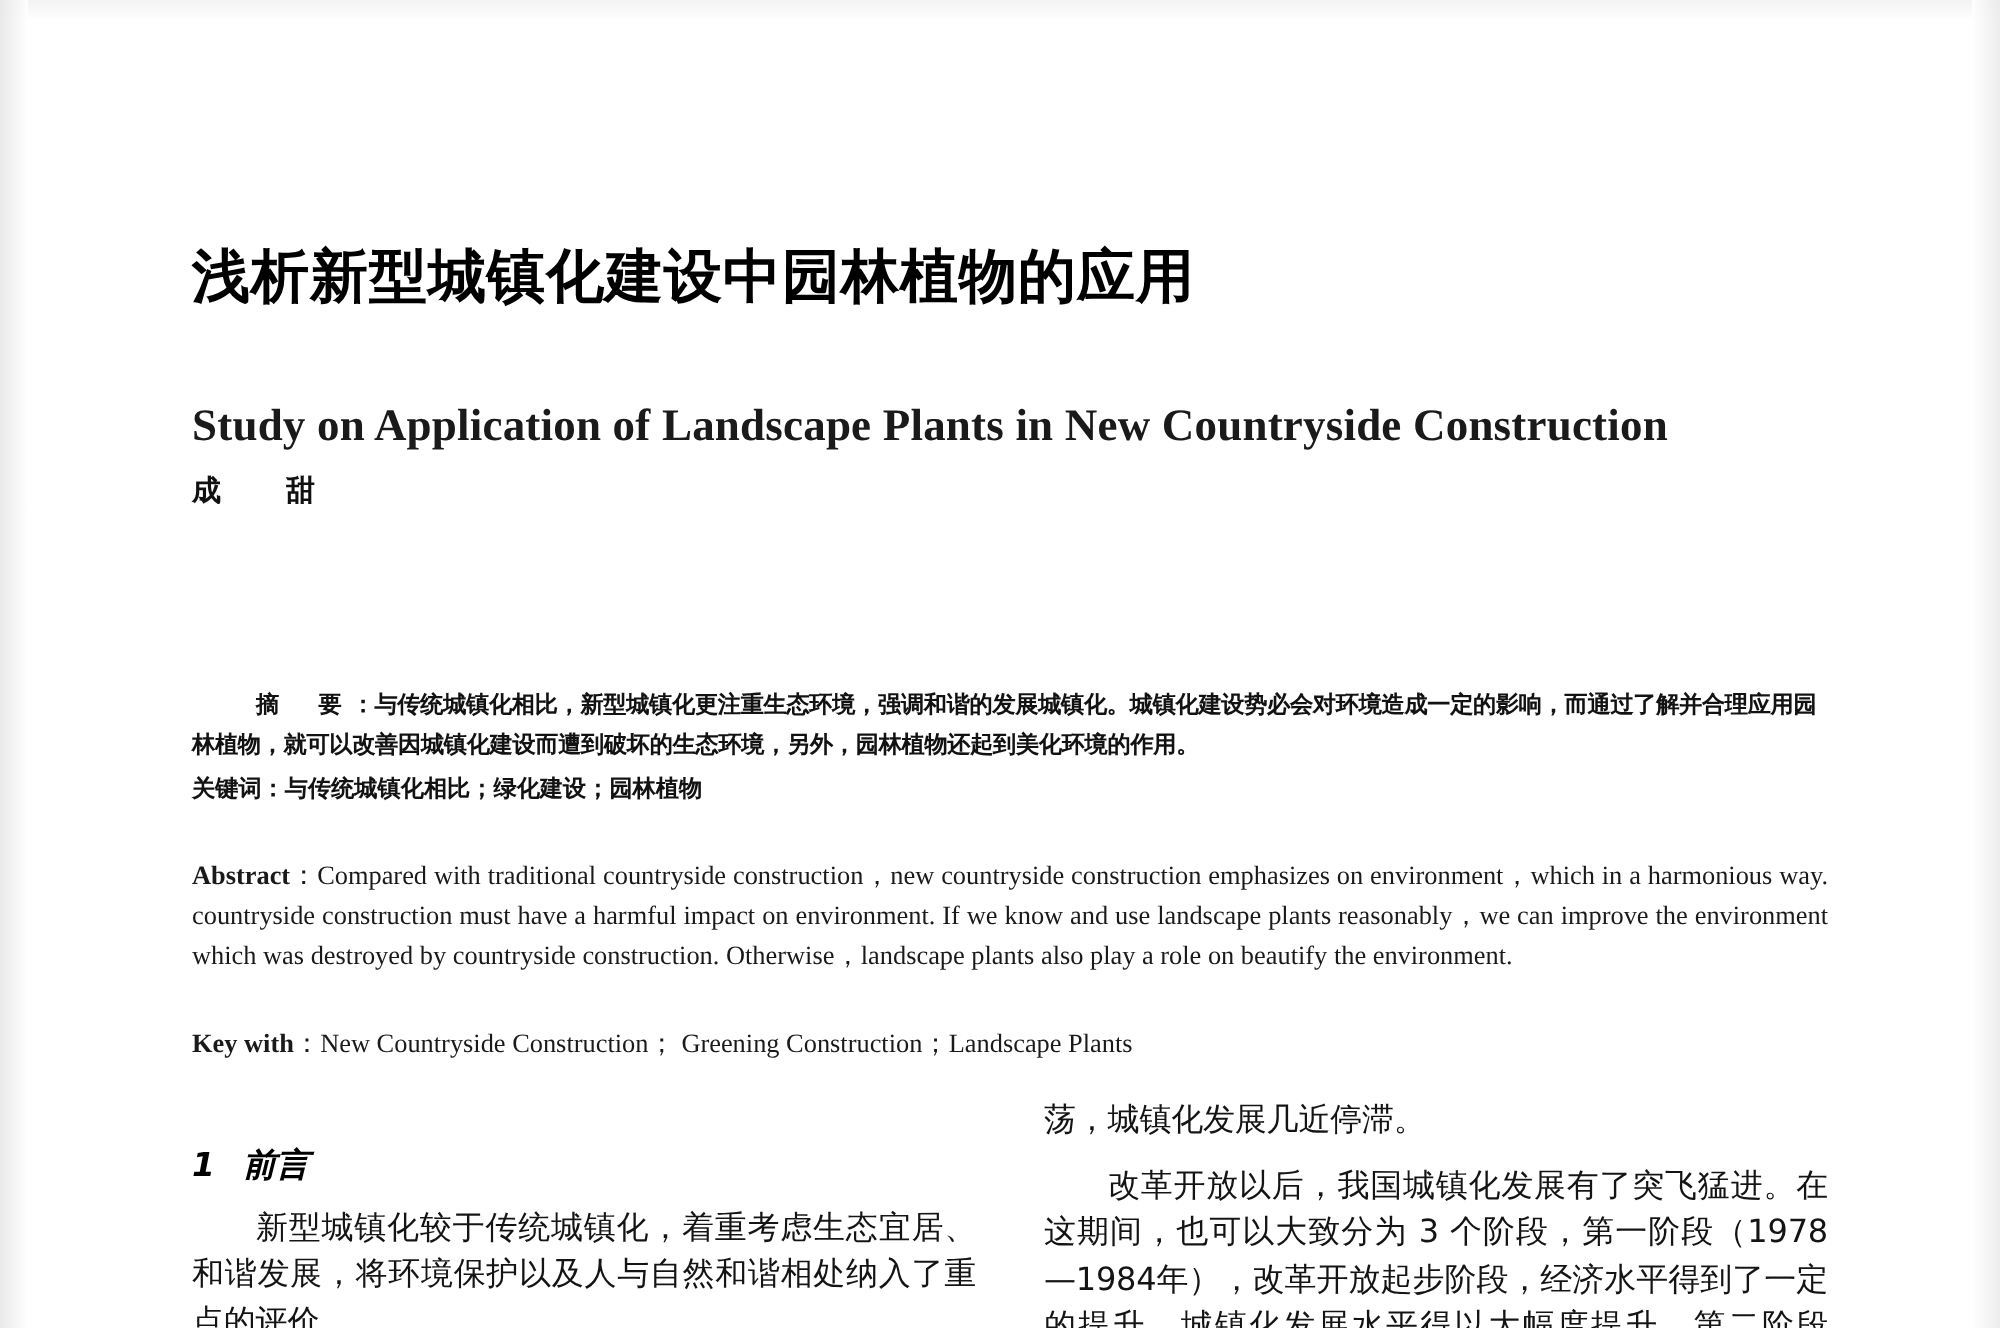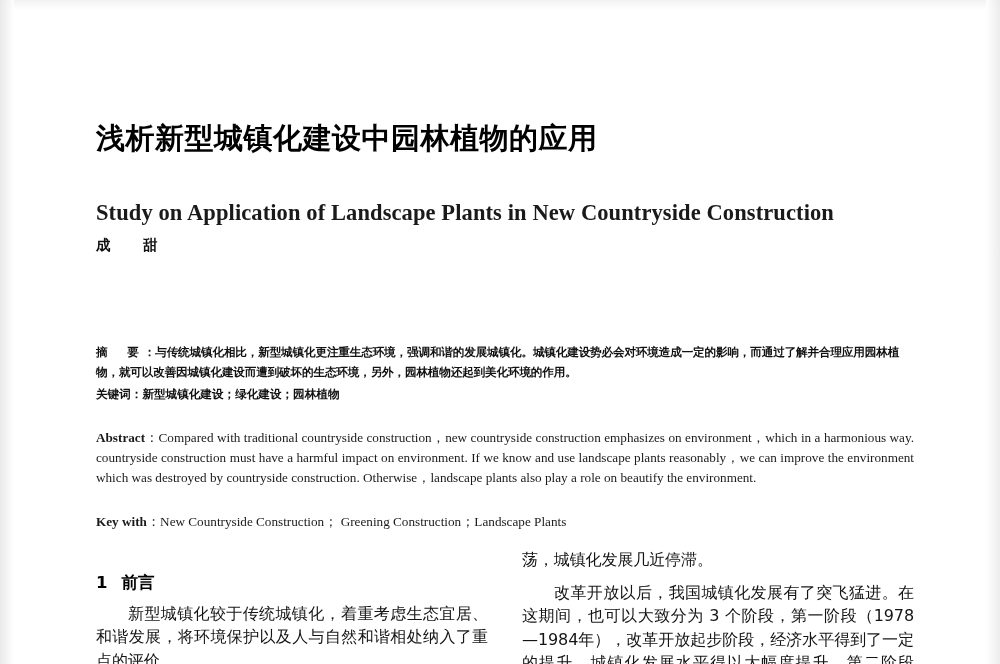--- a/index.html
+++ b/index.html
@@ -100,20 +100,21 @@
     font-family: "DejaVu Sans", "Liberation Sans", sans-serif;
     font-size: 11.6px;
     font-weight: bold;
     line-height: 20px;
     color: #121212;
     letter-spacing: -0.15px;
   }
   .abstract-cn .lbl {
     letter-spacing: 4px;
     margin-right: 1px;
+    margin-left: 32px;
   }
   .kw-cn {
     position: absolute;
     left: 0;
     top: 384px;
     font-family: "DejaVu Sans", "Liberation Sans", sans-serif;
     font-size: 11.6px;
     font-weight: bold;
     line-height: 20px;
     color: #121212;
@@ -156,20 +157,21 @@
   .col-left  { left: 0px; }
   .col-right { left: 426px; }
 
   .sec-head {
     font-family: "DejaVu Sans", "Liberation Sans", sans-serif;
     font-weight: bold;
     font-size: 16.5px;
     color: #000;
     margin: 25px 0 0 0;
     line-height: 1.2;
+    font-style: italic;
   }
   .sec-head .num { margin-right: 14px; }
 
   .para {
     font-family: "DejaVu Sans", "Liberation Sans", sans-serif;
     font-size: 16px;
     line-height: 23.5px;
     color: #141414;
     text-align: justify;
     margin: 9px 0 0 0;
@@ -193,21 +195,21 @@
 
     <h2 class="title-en">Study on Application of Landscape Plants in New Countryside Construction</h2>
 
     <div class="author">成　甜</div>
 
     <div class="abstract-cn">
       <span class="lbl">摘　要</span><span>：</span><span>与传统城镇化相比，新型城镇化更注重生态环境，强调和谐的发展城镇化。城镇化建设势必会对环境造成一定的影响，而通过了解并合理应用园林植物，就可以改善因城镇化建设而遭到破坏的生态环境，另外，园林植物还起到美化环境的作用。</span>
     </div>
 
     <div class="kw-cn">
-      <span>关键词</span><span>：</span><span>新型城镇化建设；绿化建设；园林植物</span>
+      <span>关键词</span><span>：</span><span>与传统城镇化相比；绿化建设；园林植物</span>
     </div>
 
     <div class="abstract-en">
       <b>Abstract</b><span>：</span><span>Compared with traditional countryside construction，new countryside construction emphasizes on environment，which in a harmonious way. countryside construction must have a harmful impact on environment. If we know and use landscape plants reasonably，we can improve the environment which was destroyed by countryside construction. Otherwise，landscape plants also play a role on beautify the environment.</span>
     </div>
 
     <div class="kw-en">
       <b>Key with</b><span>：</span><span>New Countryside Construction； Greening Construction；Landscape Plants</span>
     </div>
 

